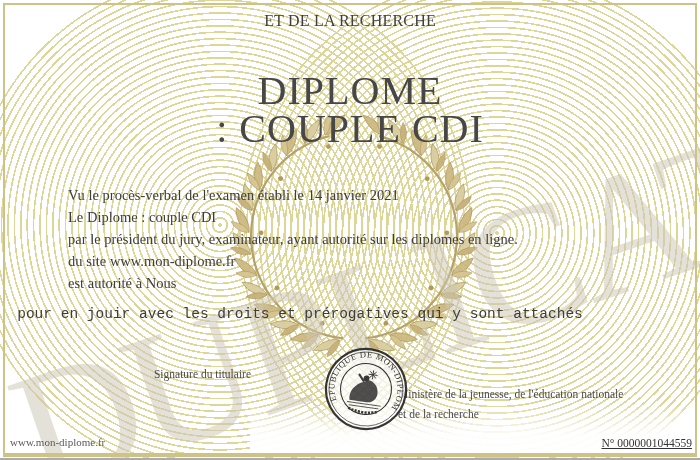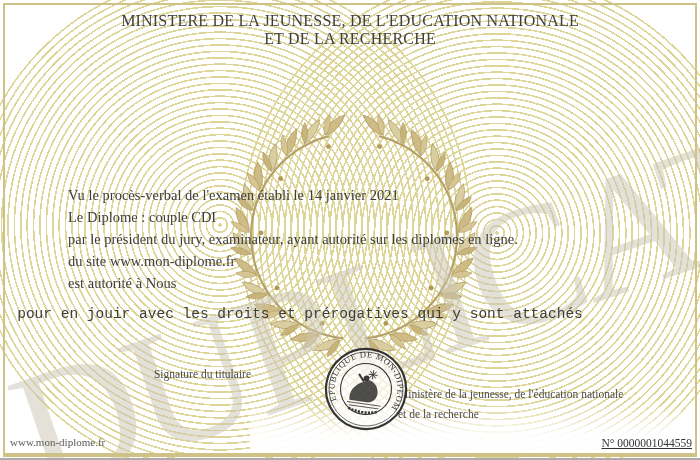--- a/index.html
+++ b/index.html
@@ -120,24 +120,27 @@
         <path d="M0,0 C7,-8 17,-10 27,-7 C19,0 8,3 0,0 Z" transform="translate(-28.9,-94.9) rotate(297.0) scale(0.75)" fill="#d5c48f" stroke="#a08a50" stroke-width="0.6"></path>
         <circle cx="-25.6" cy="-83.4" r="2.4" fill="#b09552"></circle>
       </g>
     </svg>
 
   <div class="watermark">DUPLICATA</div>
 
   <div class="frame"></div>
 
   <div class="txt cert-header">
-    <div>MINISTERE DE LA JEUNESSE, DE L'EDUCATION NATIONALE</div>
     <div>ET DE LA RECHERCHE</div>
   </div>
 
+  <div class="txt cert-title">
+    <div>DIPLOME</div>
+    <div>: COUPLE CDI</div>
+  </div>
 
   <div class="txt cert-body">
     <div>Vu le procès-verbal de l'examen établi le 14 janvier 2021</div>
     <div>Le Diplome : couple CDI</div>
     <div>par le président du jury, examinateur, ayant autorité sur les diplomes en ligne.</div>
     <div>du site www.mon-diplome.fr</div>
     <div>est autorité à Nous</div>
   </div>
 
   <div class="txt grant-line">pour en jouir avec les droits et prérogatives qui y sont attachés</div>

